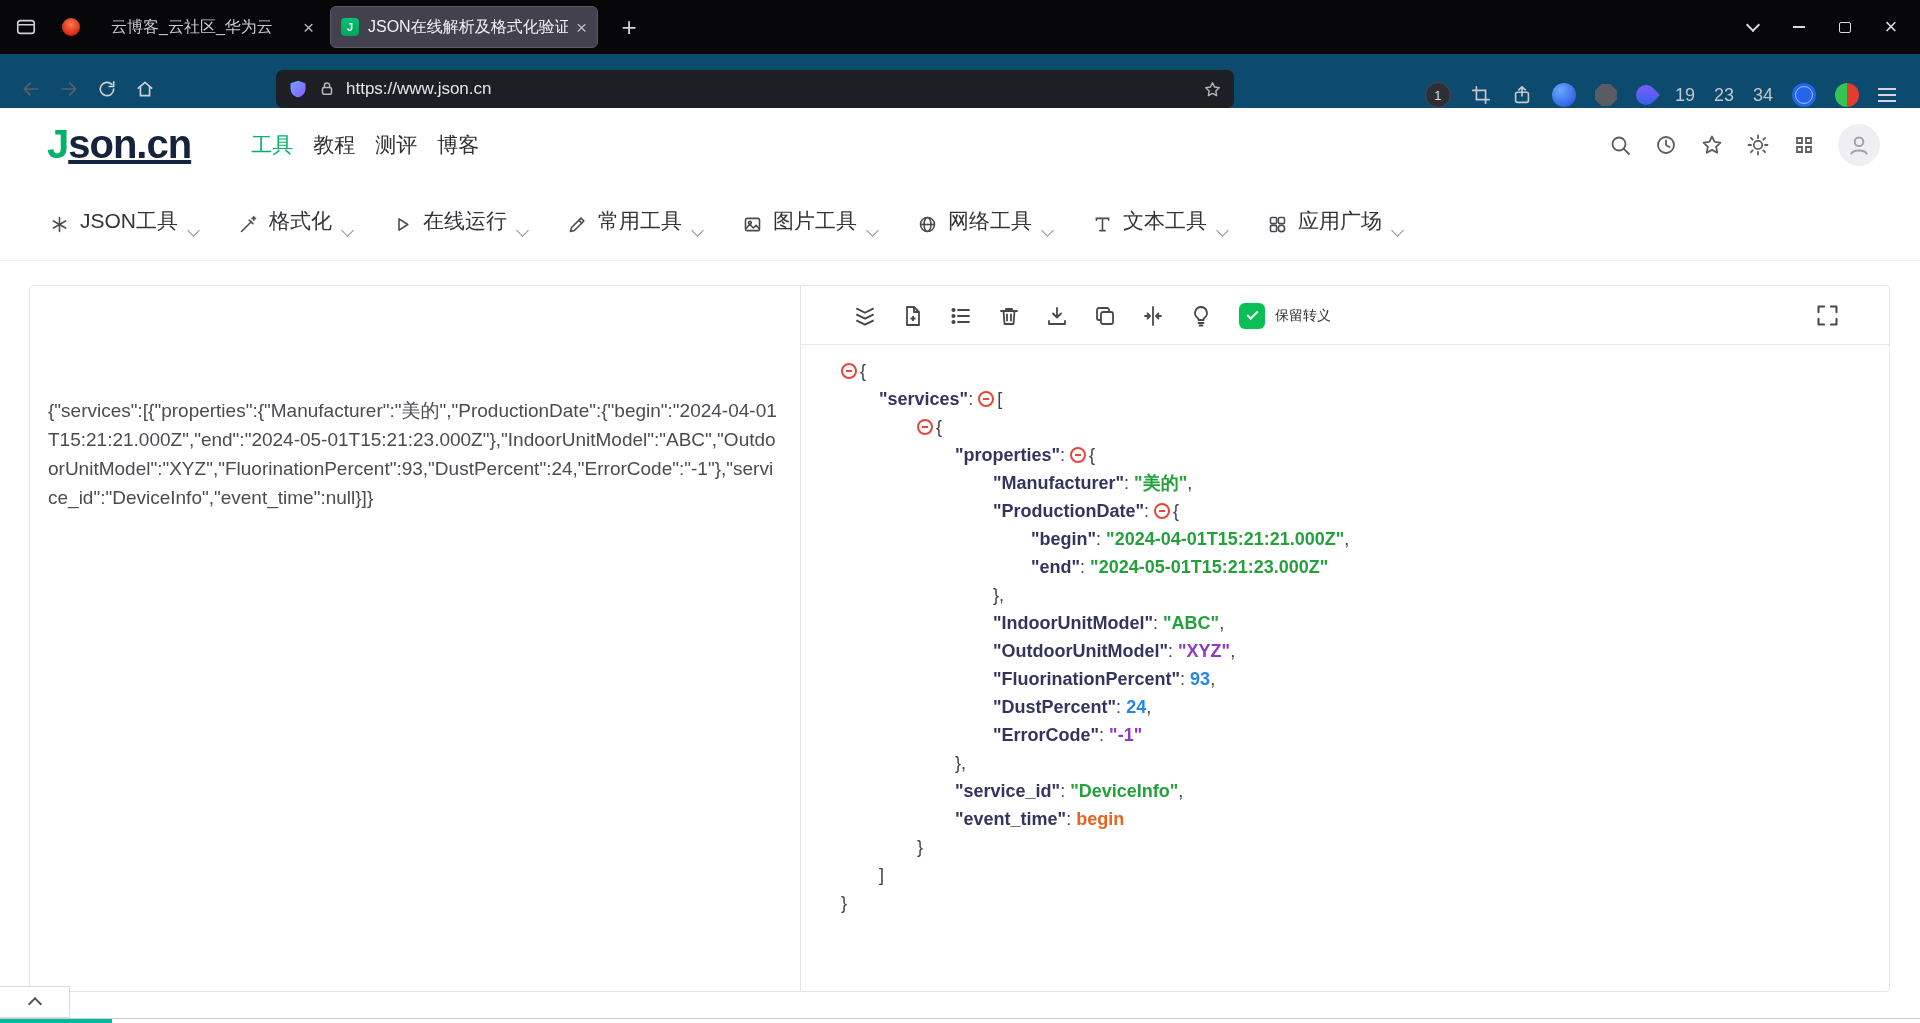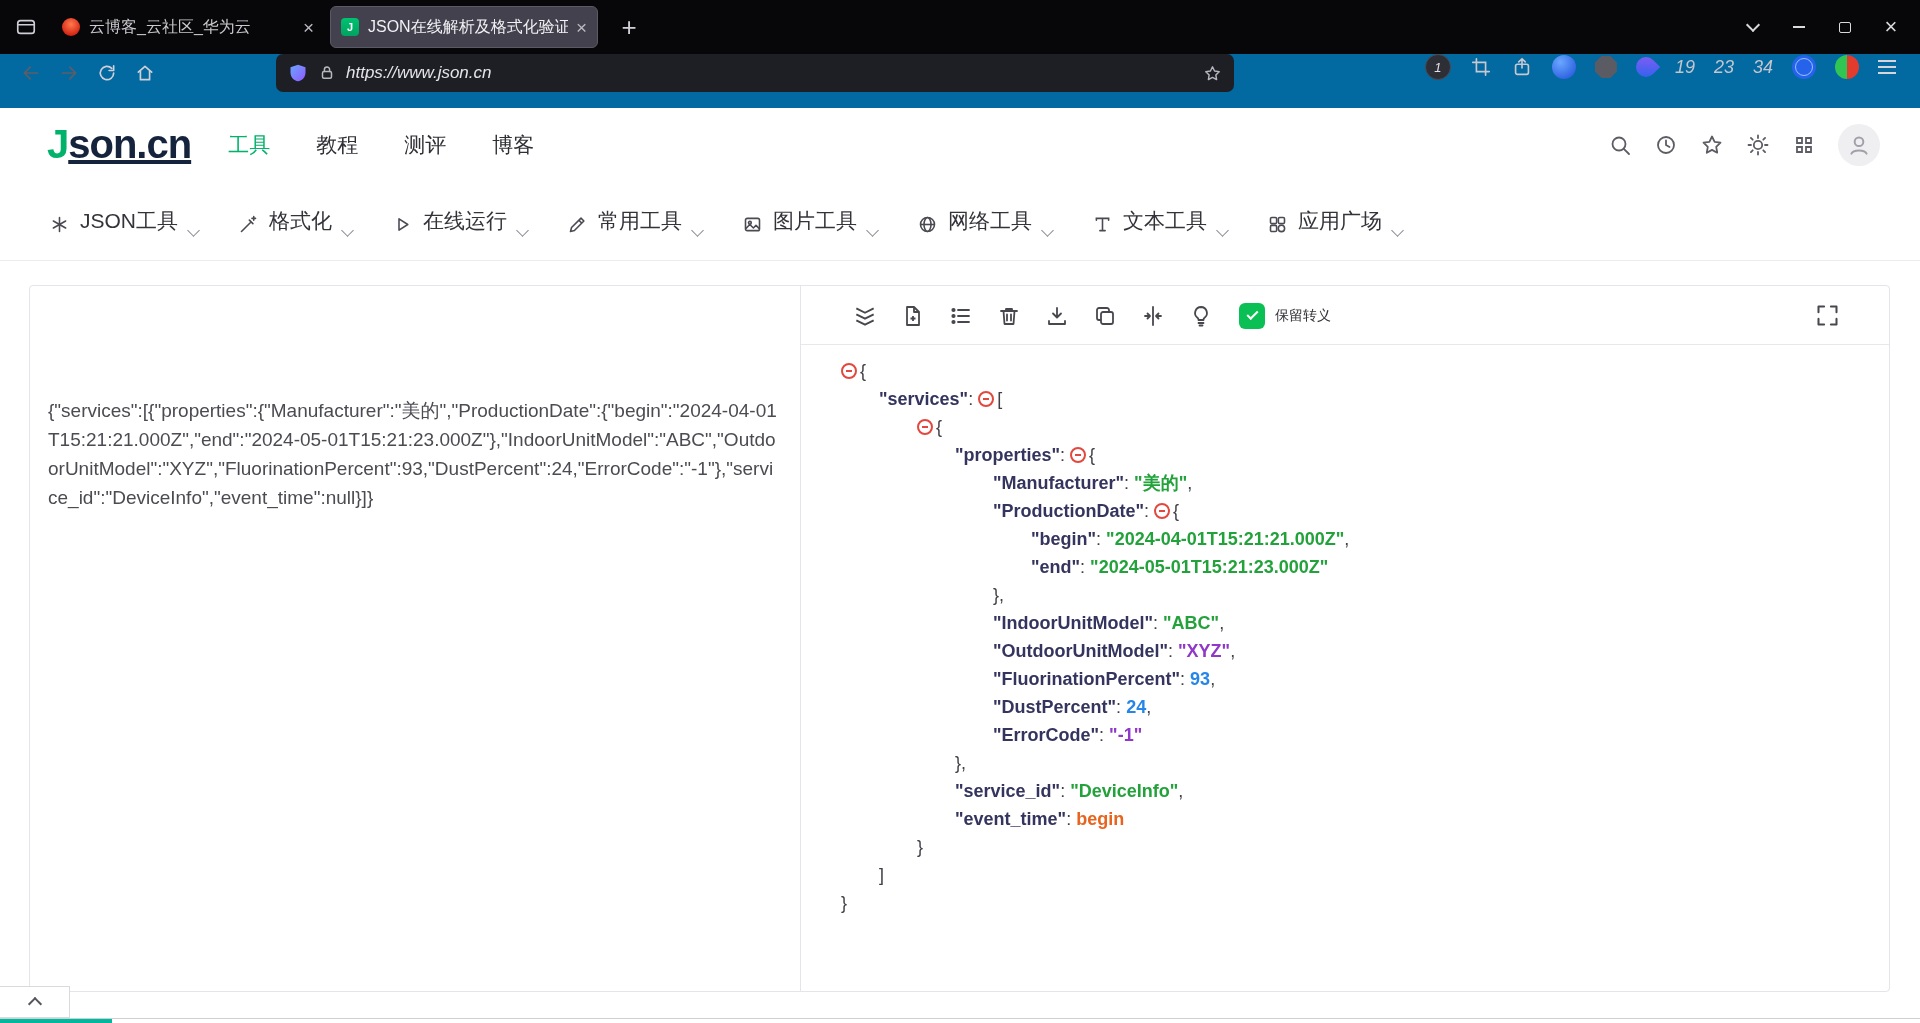--- a/index.html
+++ b/index.html
@@ -8,31 +8,31 @@
 
   
   .tabbar { height:54px; background:#070709; display:flex; align-items:center; padding:0 6px; }
   .ffview { width:40px; height:40px; display:flex; align-items:center; justify-content:center; color:#cfcfd6; }
   .tab { height:42px; display:flex; align-items:center; border-radius:6px; padding:0 10px; margin-left:6px; }
   .tab.inactive { width:272px; color:#c9c9cf; }
   .tab.active { width:268px; background:#42414d; border:1px solid #5a5964; color:#f1f1f4; }
   .fav { width:18px; height:18px; flex:none; margin-right:9px; }
   .fav-red { border-radius:50%; background:radial-gradient(circle at 50% 35%, #ff7a4d, #d42313 75%); }
   .fav-green { border-radius:4px; background:linear-gradient(#00c271,#00a35f); display:flex; align-items:center; justify-content:center; color:#fff; font-size:11px; font-weight:bold; }
-  .tab .title { font-size:16px; white-space:nowrap; overflow:hidden; flex:1; }
+  .tab .title { font-size:16px; white-space:nowrap; overflow:hidden; flex:1;text-align:center; }
   .tab .close { margin-left:8px; color:#b9b9c1; font-size:19px; line-height:1; }
   .newtab { color:#cfcfd6; font-size:26px; margin-left:14px; width:34px; text-align:center; }
   .winctl { margin-left:auto; display:flex; align-items:center; height:100%; }
   .winbtn { width:46px; height:100%; display:flex; align-items:center; justify-content:center; color:#d8d8dd; }
   .chev-down { width:10px; height:10px; border-right:2px solid #d8d8dd; border-bottom:2px solid #d8d8dd; transform:rotate(45deg); margin-top:-4px; }
   .min-glyph { width:12px; height:2px; background:#d8d8dd; }
   .max-glyph { width:12px; height:11px; border:1.6px solid #d8d8dd; border-radius:2px; }
   .x-glyph { font-size:22px; line-height:1; }
 
-  .toolbar { height:54px; background:#0369a1; display:flex; align-items:flex-start; padding:0 12px;font-style:italic; }
+  .toolbar { height:54px; background:#0c4a6e; display:flex; align-items:flex-end; padding:0 12px; }
   .navbtn { width:38px; height:38px; display:flex; align-items:center; justify-content:center; color:#d0d0d6; }
   .navbtn.disabled { color:#5e5e66; }
   .urlbar { height:38px; width:958px; margin-left:112px; background:#1e1e25; border-radius:7px;
     display:flex; align-items:center; padding:0 12px; }
   .urlbar .url-text { font-size:17px; color:#e4e4e9; margin-left:10px; }
   .urlbar .star { margin-left:auto; color:#b6b6bf; }
   .extarea { margin-left:auto; display:flex; align-items:center; gap:19px; padding-right:12px; }
   .ext-badge { width:26px; height:26px; border-radius:50%; background:#2e2e36; border:1px solid #4a4a52;
     color:#e0e0e6; font-size:13px; display:flex; align-items:center; justify-content:center; }
   .ext-ico { color:#c8c8d0; display:flex; align-items:center; }
@@ -44,21 +44,21 @@
   .dot-globe::after { content:""; position:absolute; inset:3px; border:1px solid #9cc0ff; border-radius:50%; }
   .dot-proxy { width:24px; height:24px; border-radius:50%; background:linear-gradient(90deg,#31c553 50%, #e33b2e 50%); }
   .hamburger { display:flex; flex-direction:column; gap:4px; }
   .hamburger i { width:18px; height:2px; background:#d6d6da; display:block; }
 
   
   .site-header { height:73px; display:flex; align-items:center; padding:0 40px 0 47px; background:#fff; }
   .logo { font-size:40px; font-weight:bold; letter-spacing:-1px; }
   .logo .j { color:#00b26a; }
   .logo .rest { color:#15233c;text-decoration:underline; }
-  .main-nav { display:flex; gap:46px; margin-left:37px; font-size:21px; color:#2f2f36; }
+  .main-nav { display:flex; gap:20px; margin-left:60px; font-size:21px; color:#2f2f36; }
   .main-nav .nav-item.active { color:#00b26a; }
   .header-icons { margin-left:auto; display:flex; align-items:center; gap:22px; color:#5c5c64; }
   .avatar { width:42px; height:42px; border-radius:50%; background:#efeff2; display:flex; align-items:center; justify-content:center; color:#a0a0a8; }
 
   
   .toolnav { height:80px; display:flex; align-items:center; padding:0 49px; border-bottom:1px solid #ececf0; background:#fff; }
   .toolnav-item { display:flex; align-items:flex-end; margin-right:40px; font-size:21px; color:#33333a; }
   .toolnav-item svg { margin-right:10px; color:#4a4a52; }
   .chev { width:9px; height:9px; border-right:1.8px solid #8a8a92; border-bottom:1.8px solid #8a8a92;
     transform:rotate(45deg); margin-left:11px; margin-top:-4px; }

